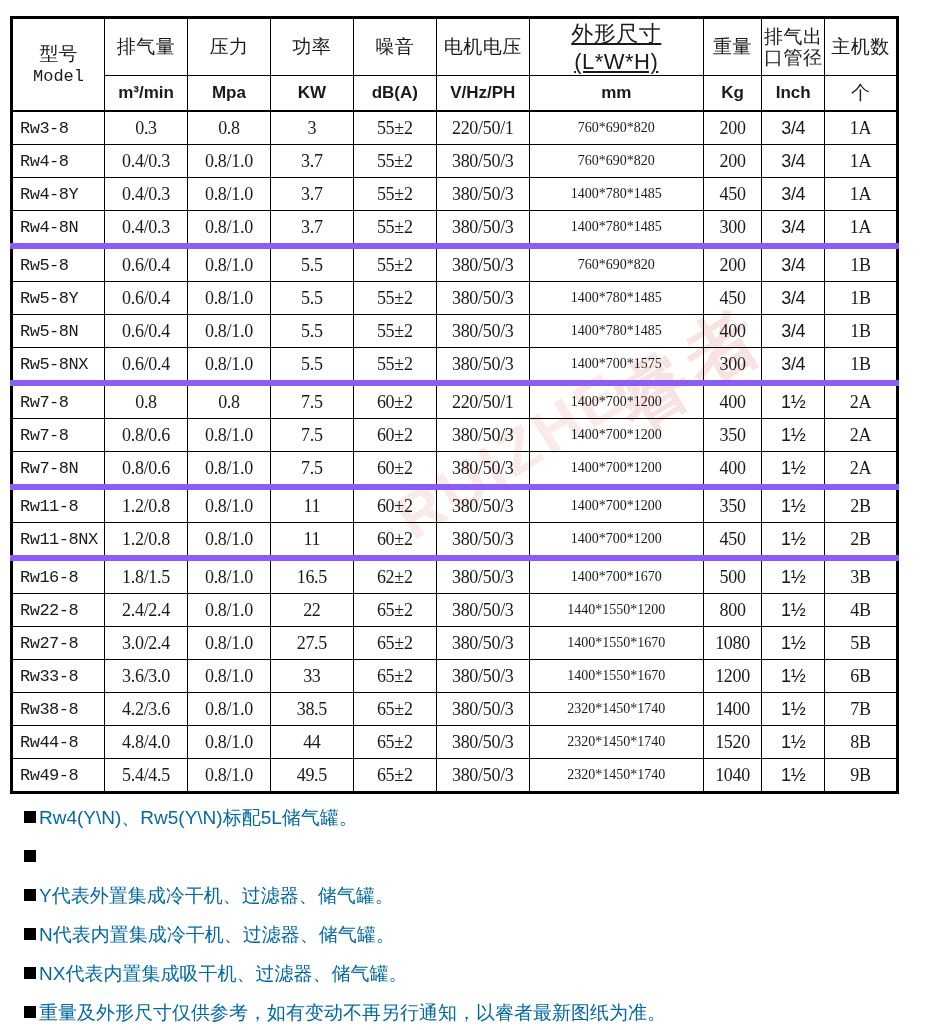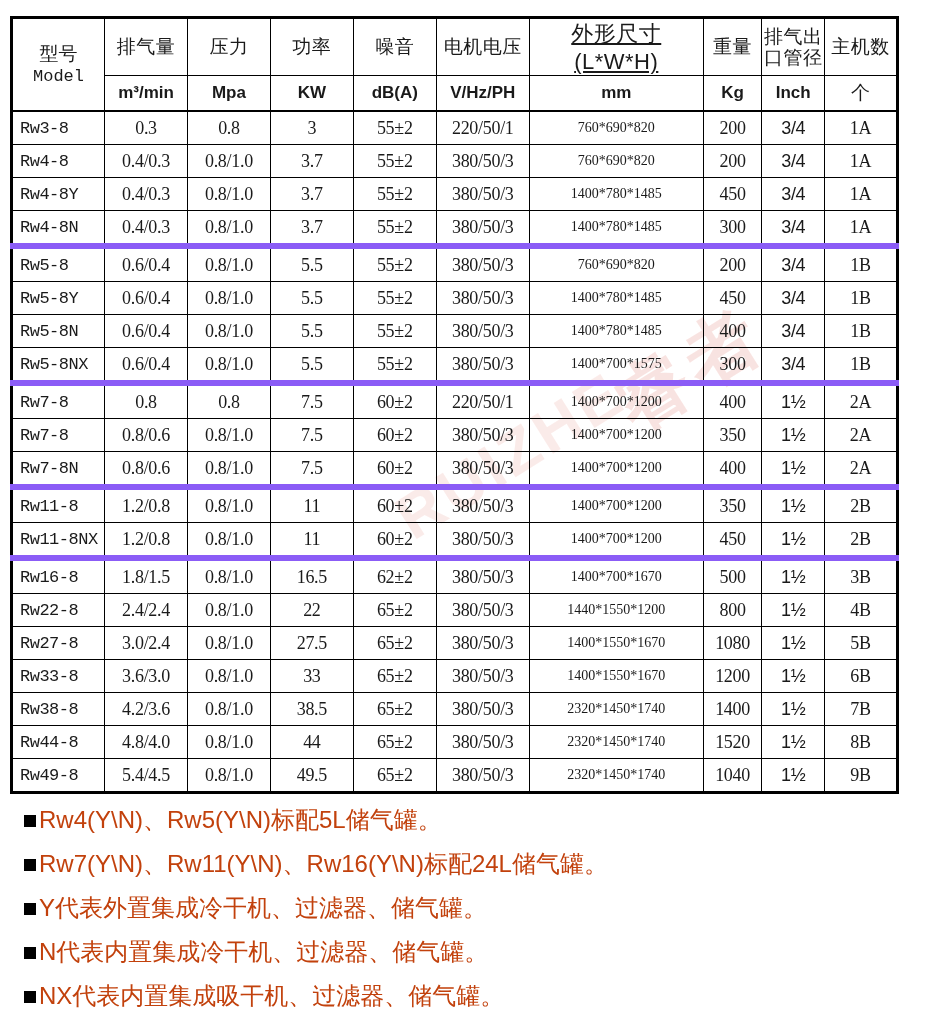--- a/index.html
+++ b/index.html
@@ -138,24 +138,24 @@
   col.c-weight{width:58px;}
   col.c-pipe{width:62px;}
   col.c-host{width:72px;}
 
   .notes{
     margin-top:14px;
     padding-left:14px;
   }
   .note{
     font-family:"Liberation Sans", sans-serif;
-    font-size:24px;
+    font-size:19px;
     line-height:1.0;
     margin-bottom:20px;
-    color:#c2410c;
+    color:#0369a1;
     white-space:nowrap;
   }
   .note .bullet{
     display:inline-block;
     width:12px;height:12px;
     background:#000;
     margin-right:3px;
     vertical-align:1px;
   }
   .note .txt{display:inline;}
@@ -456,29 +456,29 @@
           <td class="num">9B</td>
         </tr>
       </tbody>
   </table>
 
   <div class="notes">
     <div class="note">
       <span class="bullet"></span><span class="txt">Rw4(Y\N)、Rw5(Y\N)标配5L储气罐。</span>
     </div>
     <div class="note">
-      <span class="bullet"></span><span class="txt">Rw7(Y\N)、Rw11(Y\N)、Rw16(Y\N)标配24L储气罐。</span>
+      <span class="bullet"></span>
     </div>
     <div class="note">
       <span class="bullet"></span><span class="txt">Y代表外置集成冷干机、过滤器、储气罐。</span>
     </div>
     <div class="note">
       <span class="bullet"></span><span class="txt">N代表内置集成冷干机、过滤器、储气罐。</span>
     </div>
     <div class="note">
       <span class="bullet"></span><span class="txt">NX代表内置集成吸干机、过滤器、储气罐。</span>
     </div>
     <div class="note">
-      <span class="bullet"></span>
+      <span class="bullet"></span><span class="txt">重量及外形尺寸仅供参考，如有变动不再另行通知，以睿者最新图纸为准。</span>
     </div>
   </div>
 
 </div>
 
 </body></html>

